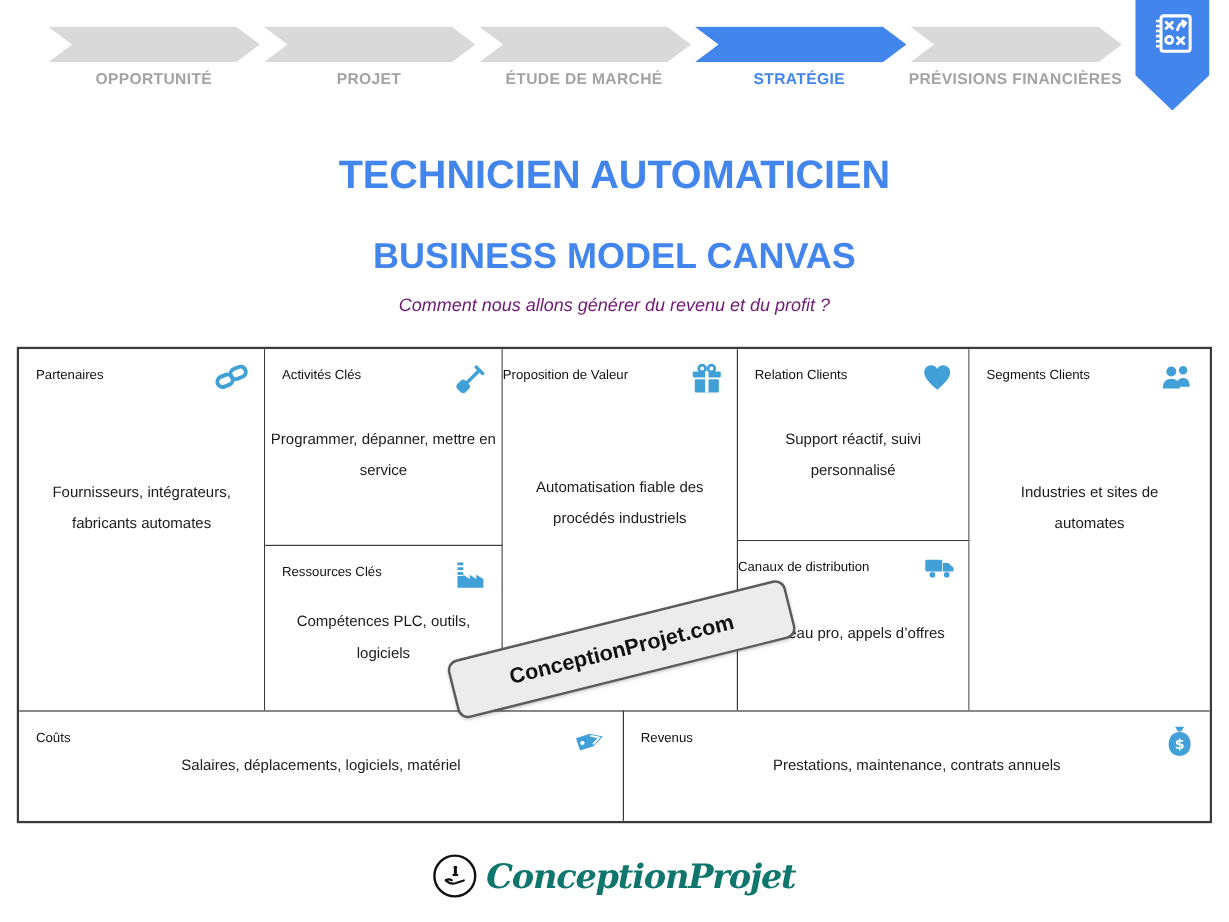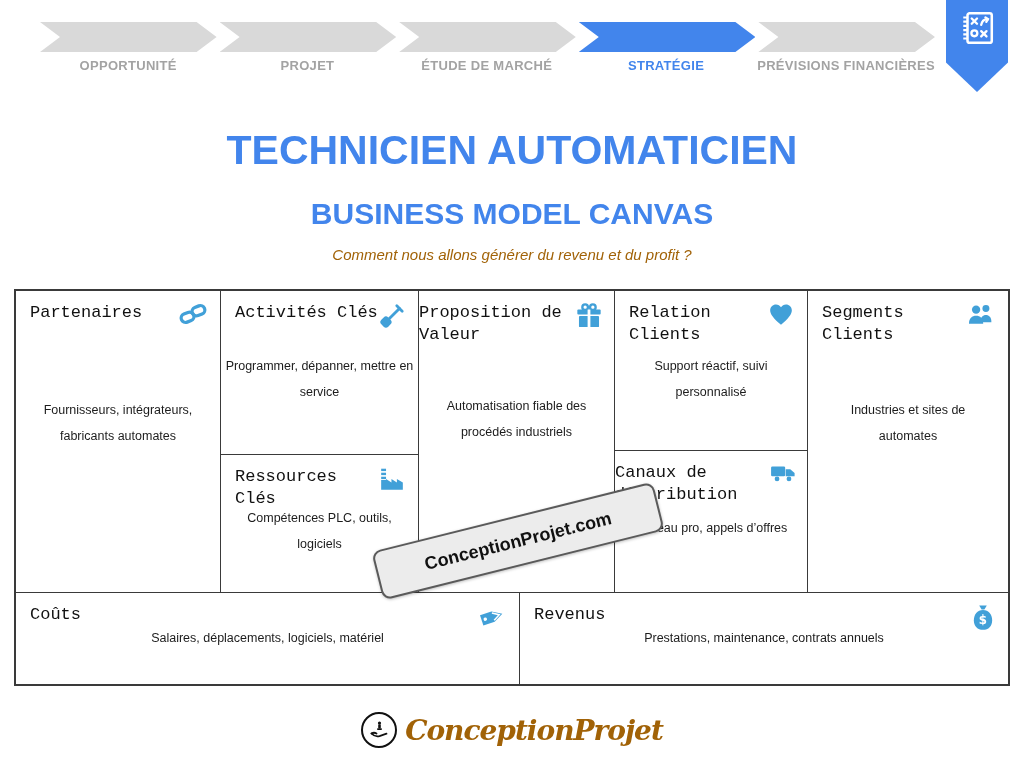--- a/index.html
+++ b/index.html
@@ -15,44 +15,44 @@
   .process-labels{position:absolute;left:40px;top:58px;width:895px;display:flex;gap:3px;}
   .process-label{flex:1;text-align:center;font-weight:bold;font-size:13px;color:#a3a3a3;
     letter-spacing:.3px;white-space:nowrap;}
   .process-label.active{color:#4285ec;}
   
   .bookmark{position:absolute;left:946px;top:0;width:62px;height:92px;background:#4285ec;
     clip-path:polygon(0 0,100% 0,100% 68%,50% 100%,0 68%);
     display:flex;justify-content:center;align-items:flex-start;padding-top:9px;box-sizing:border-box;}
   
   .main-title{position:absolute;top:127px;left:0;width:100%;text-align:center;
-    font-size:41px;font-weight:bold;color:#4285ec;}
+    font-size:33px;font-weight:bold;color:#4285ec;}
   .sub-title{position:absolute;top:197px;left:0;width:100%;text-align:center;
     font-size:30px;font-weight:bold;color:#4285ec;}
   .tagline{position:absolute;top:246px;left:0;width:100%;text-align:center;
-    font-style:italic;font-size:15px;color:#a16207;}
+    font-style:italic;font-size:15px;color:#701a75;}
   
   .canvas{position:absolute;left:14px;top:289px;width:996px;height:397px;
     border:2px solid #3a3a3a;box-sizing:border-box;background:#fff;}
   .cell{position:absolute;box-sizing:border-box;background:#fff;}
   .b-r{border-right:1.5px solid #3a3a3a;}
   .b-b{border-bottom:1.5px solid #3a3a3a;}
   .b-t{border-top:1.5px solid #3a3a3a;}
   .cell-partenaires{left:0;top:0;width:205px;height:301px;}
   .cell-activites  {left:205px;top:0;width:198px;height:164px;}
   .cell-ressources {left:205px;top:164px;width:198px;height:137px;}
   .cell-proposition{left:403px;top:0;width:196px;height:301px;}
   .cell-relation   {left:599px;top:0;width:193px;height:160px;}
   .cell-canaux     {left:599px;top:160px;width:193px;height:141px;}
   .cell-segments   {left:792px;top:0;width:200px;height:301px;}
   .cell-couts      {left:0;top:301px;width:504px;height:92px;}
   .cell-revenus    {left:504px;top:301px;width:488px;height:92px;}
   .cell-head{display:flex;justify-content:space-between;align-items:flex-start;
     padding:11px 12px 0 14px;}
-  .cell-title{font-size:17px;line-height:22px;color:#111;font-family:Liberation Mono, monospace;}
+  .cell-title{font-size:11px;line-height:22px;color:#111;}
   .head-centered{position:relative;display:block;padding:11px 0 0 0;}
   .head-centered .cell-title{text-align:center;margin:0 auto;}
   .head-centered .icon{position:absolute;right:11px;top:11px;}
   .t-proposition{width:150px;}
   .t-canaux{width:120px;}
   .icon{flex:none;}
   .cell-body{position:absolute;left:0;right:0;text-align:center;
     font-size:12.5px;line-height:26px;color:#1c1c1c;}
   .cell-partenaires .cell-body{top:106px;padding:0 10px;}
   .cell-activites   .cell-body{top:62px;padding:0 4px;}
@@ -68,21 +68,21 @@
     background:#ececec;border:2px solid #5a5a5a;border-radius:9px;
     transform:rotate(-14deg);display:flex;align-items:center;justify-content:center;
     font-weight:bold;font-size:18px;color:#111;z-index:5;
     box-shadow:0 1px 3px rgba(0,0,0,.25);}
   
   .footer{position:absolute;top:712px;left:0;width:100%;display:flex;
     align-items:center;justify-content:center;gap:8px;}
   .footer-icon{width:36px;height:36px;border:2.5px solid #111;border-radius:50%;
     display:flex;align-items:center;justify-content:center;box-sizing:border-box;}
   .brand{font-family:"DejaVu Serif",serif;font-style:italic;font-weight:bold;
-    font-size:28px;color:#a16207;letter-spacing:-1px;}
+    font-size:28px;color:#0f766e;letter-spacing:-1px;}
 </style>
 </head>
 <body>
 
 <div class="process-bar">
   <div class="chevron"></div>
   <div class="chevron"></div>
   <div class="chevron"></div>
   <div class="chevron active"></div>
   <div class="chevron"></div>

